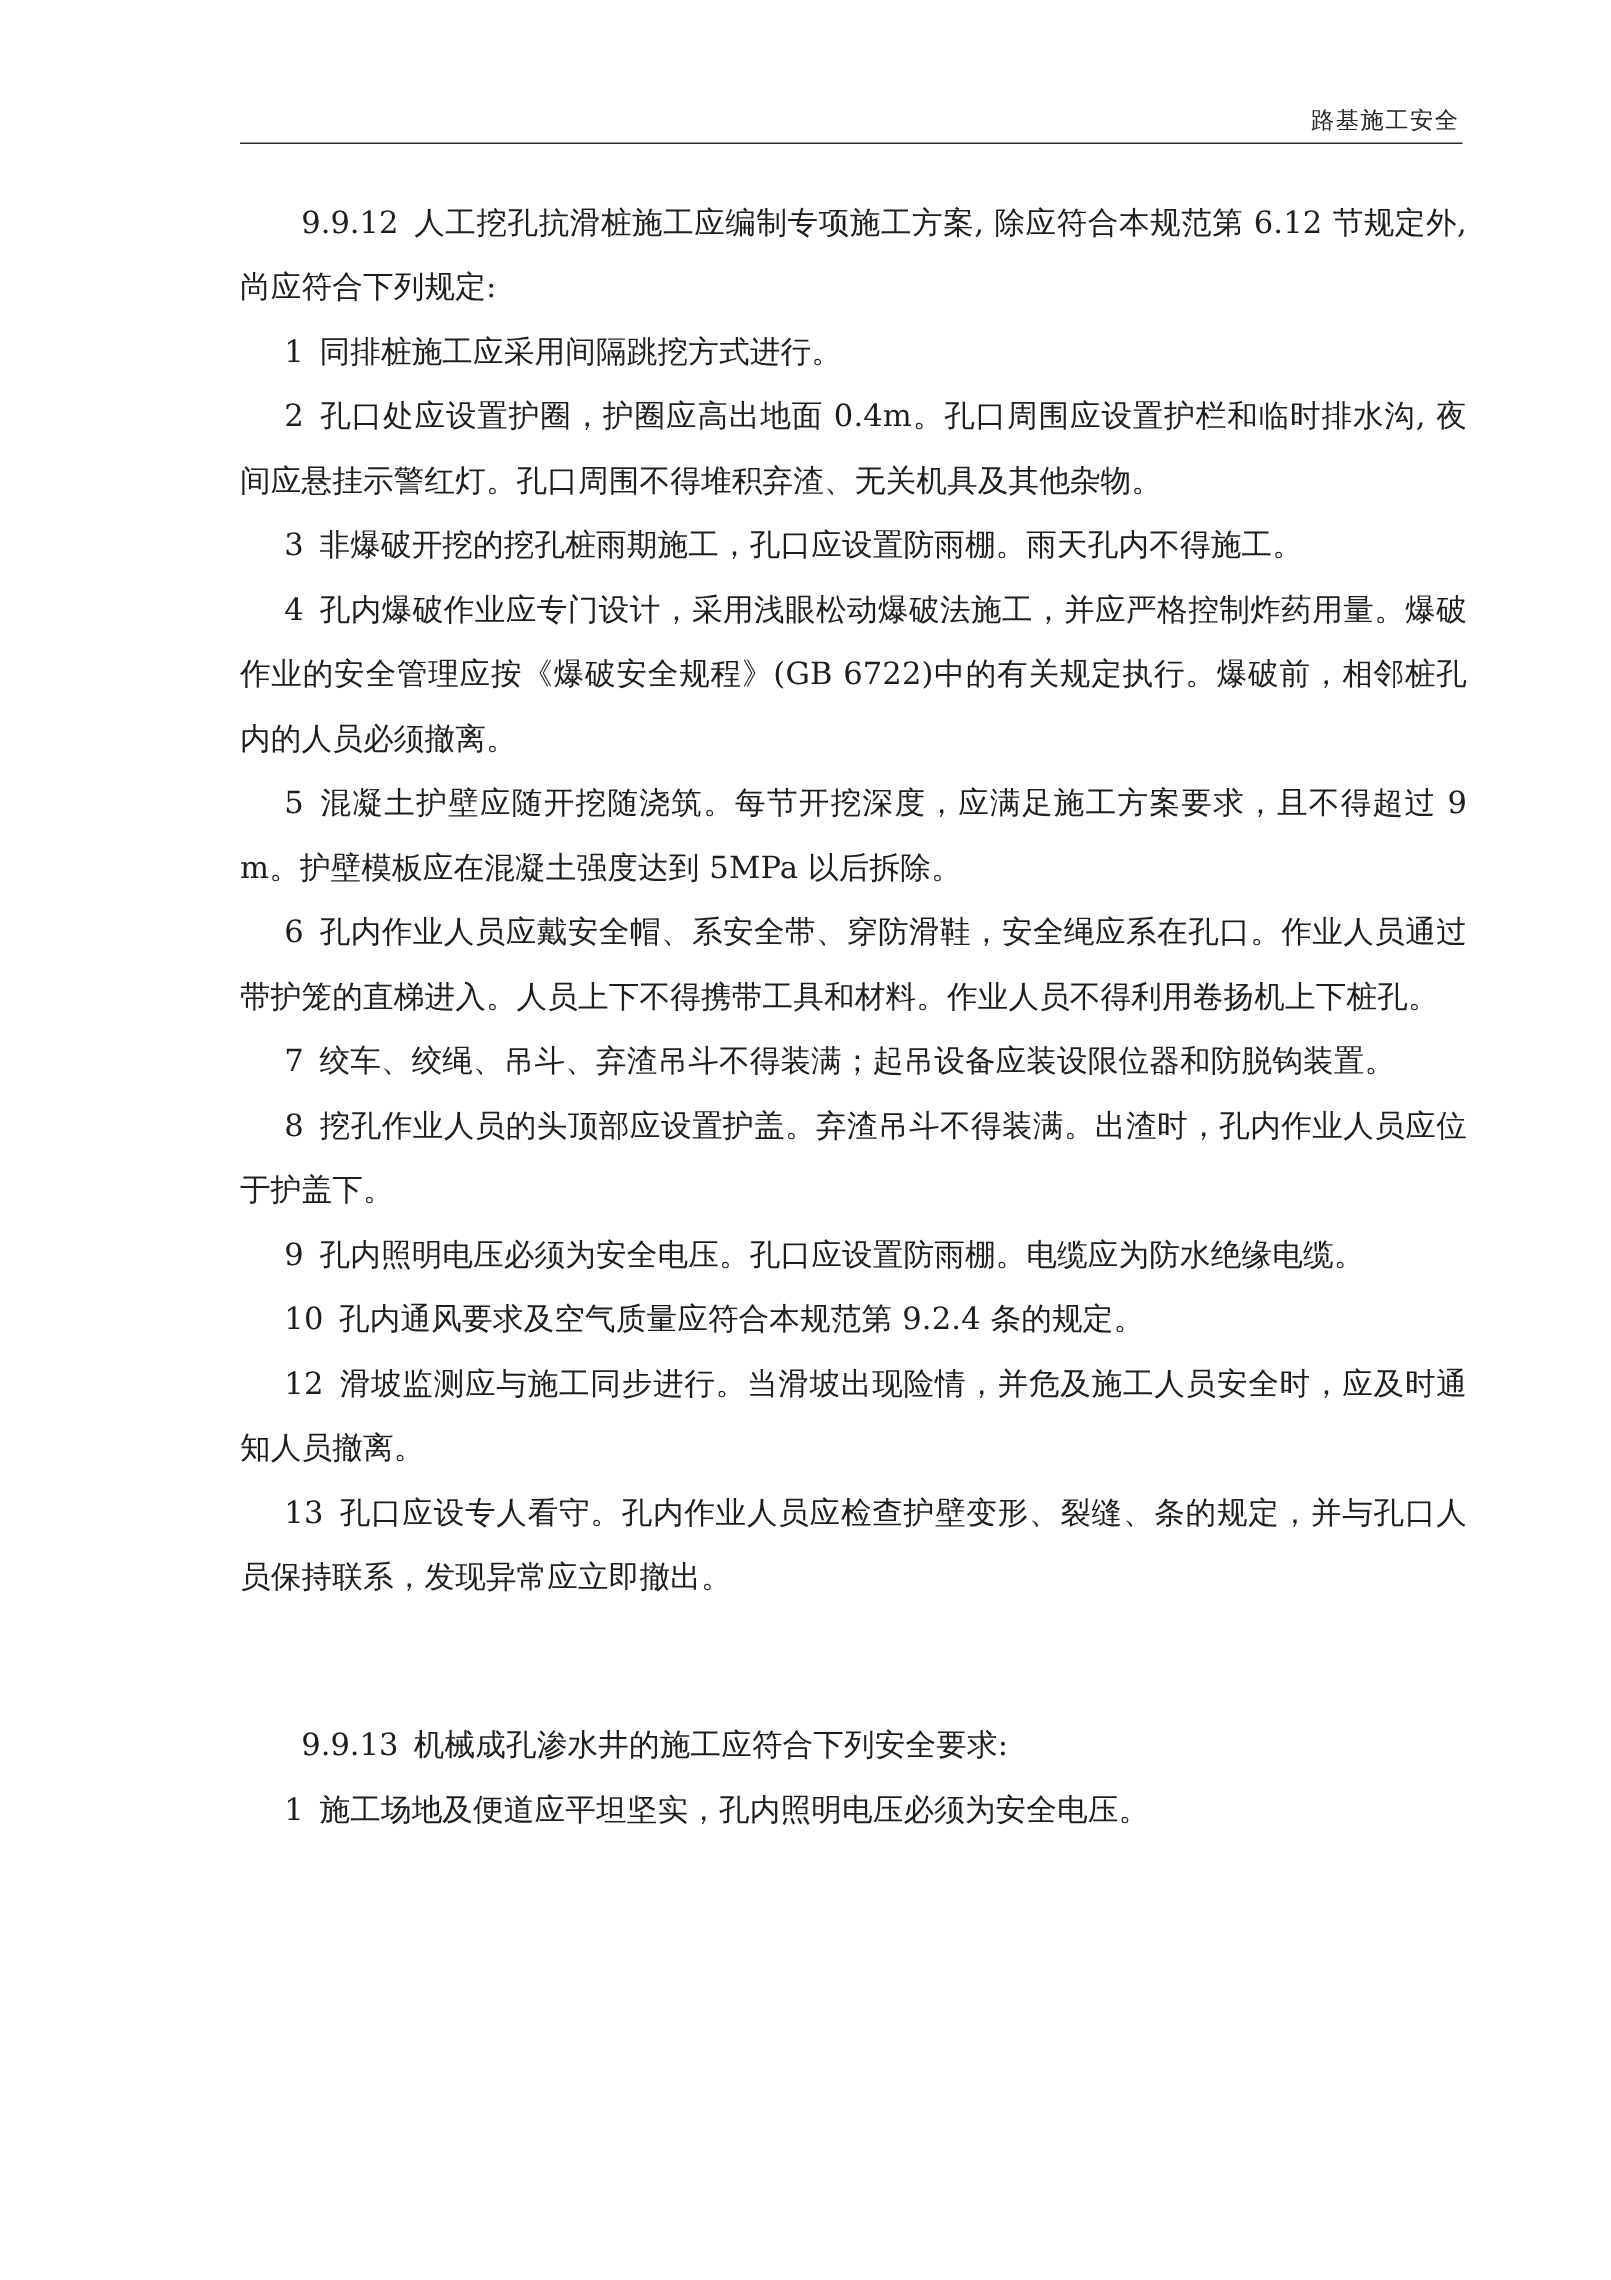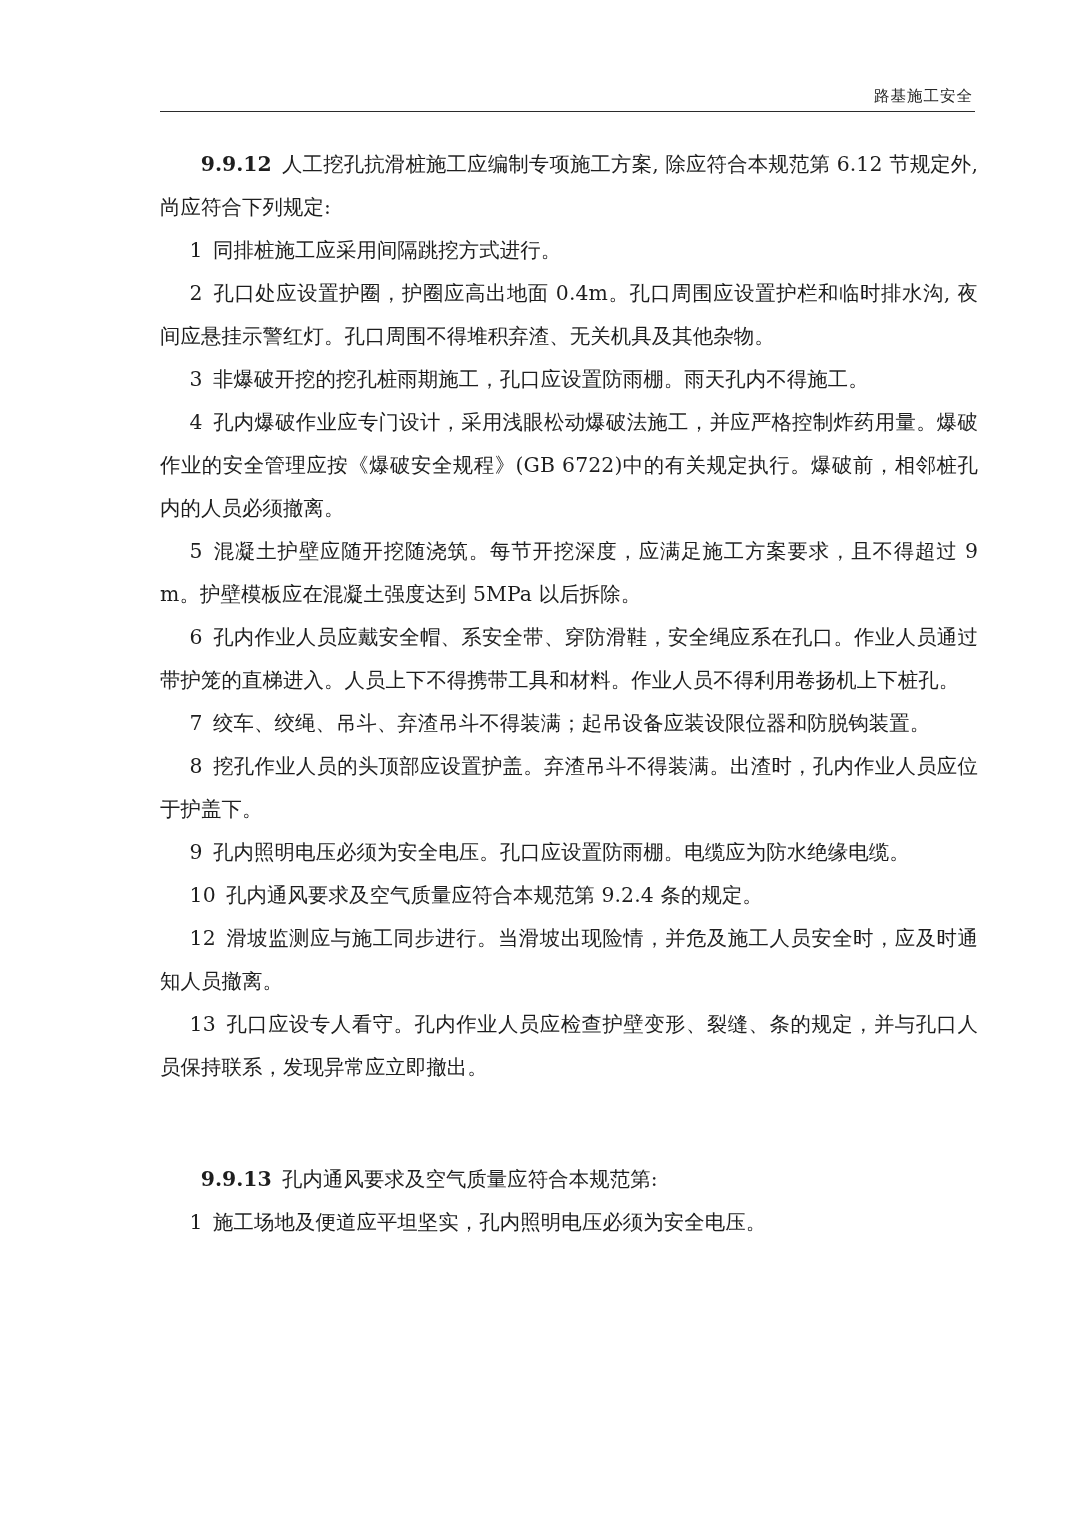--- a/index.html
+++ b/index.html
@@ -5,21 +5,21 @@
   html, body {
     margin: 0;
     padding: 0;
     background: #ffffff;
   }
   .page {
     position: relative;
     width: 1074px;
     height: 1292px;
     background: #ffffff;
-    margin: 16px auto;
+    margin: 0 auto;
     overflow: hidden;
     font-family: "DejaVu Serif", "Liberation Serif", serif;
     color: #1a1a1a;
     box-sizing: border-box;
   }
 
   
   .header-zone {
     position: absolute;
     left: 160px;
@@ -58,21 +58,21 @@
     color: #1e1e1e;
     word-break: break-all;
   }
   .para.indent {
     text-indent: 2em;
   }
   .para.indent-half {
     text-indent: 1.45em;
   }
   .sec-num {
-    font-weight: bold;
+    font-weight: normal;
     letter-spacing: 0px;
   }
   .spacer-line {
     height: 43px;
   }
   .spacer-half {
     height: 26px;
   }
 
   
@@ -124,21 +124,21 @@
     <p class="para indent-half"><span>10 </span><span>孔内通风要求及空气质量应符合本规范第 9.2.4 条的规定。</span></p>
 
 
     <p class="para indent-half"><span>12 </span><span>滑坡监测应与施工同步进行。当滑坡出现险情，并危及施工人员安全时，应及时通知人员撤离。</span></p>
 
     <p class="para indent-half"><span>13 </span><span>孔口应设专人看守。孔内作业人员应检查护壁变形、裂缝、条的规定，并与孔口人员保持联系，发现异常应立即撤出。</span></p>
 
     <div class="spacer-line"></div>
     <div class="spacer-half"></div>
 
-    <p class="para indent"><span class="sec-num">9.9.13 </span><span>孔内通风要求及空气质量应符合本规范第:</span></p>
+    <p class="para indent"><span class="sec-num">9.9.13 </span><span>机械成孔渗水井的施工应符合下列安全要求:</span></p>
 
     <p class="para indent-half"><span>1 </span><span>施工场地及便道应平坦坚实，孔内照明电压必须为安全电压。</span></p>
 
   </div>
 
   <div class="footer-zone">
     <span class="page-number">- 145 -</span>
   </div>
 
 </div>

